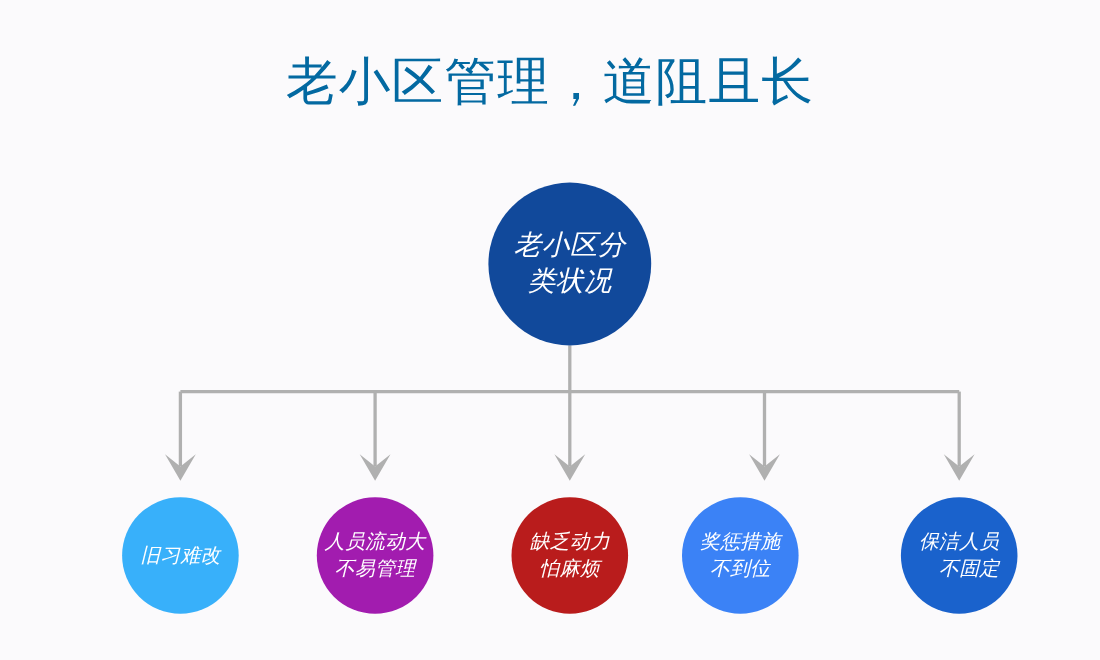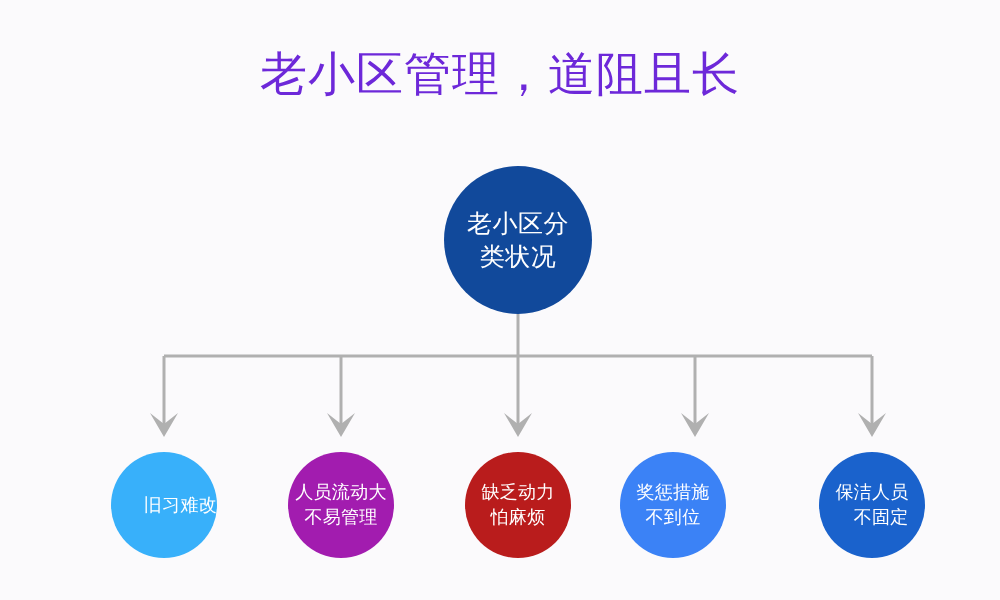--- a/index.html
+++ b/index.html
@@ -22,21 +22,21 @@
   
   #page-title {
     position: absolute;
     left: 0;
     top: 44px;
     width: 1000px;
     text-align: center;
     font-size: 47px;
     line-height: 60px;
     letter-spacing: 1px;
-    color: #6d28d9;
+    color: #0369a1;
     font-weight: 400;
     white-space: pre;
   }
 
   
   #connectors {
     position: absolute;
     left: 0;
     top: 0;
     width: 1000px;
@@ -51,20 +51,21 @@
     display: flex;
     align-items: center;
     justify-content: center;
     color: #ffffff;
     text-align: center;
     box-sizing: border-box;
   }
   .node .node-label {
     white-space: pre-line;
     display: block;
+    font-style: italic;
   }
 
   #root-node {
     width: 148px;
     height: 148px;
     left: 444px;
     top: 166px;
     background: #11499b;
   }
   #root-node .node-label {
@@ -77,21 +78,21 @@
     width: 106px;
     height: 106px;
     top: 452px;
   }
   .child-node .node-label {
     font-size: 18px;
     line-height: 25px;
     letter-spacing: 0.3px;
   }
 
-  #child-node-0 { left: 111px; background: #38b0fa; justify-content: flex-end; }
+  #child-node-0 { left: 111px; background: #38b0fa; }
   #child-node-1 { left: 288px; background: #a21caf; }
   #child-node-2 { left: 465px; background: #b91c1c; }
   #child-node-3 { left: 620px; background: #3b82f6; }
   #child-node-4 { left: 819px; background: #1a62cc; text-align: right; }
 </style>
 </head>
 <body>
 
 <div id="stage">
 

